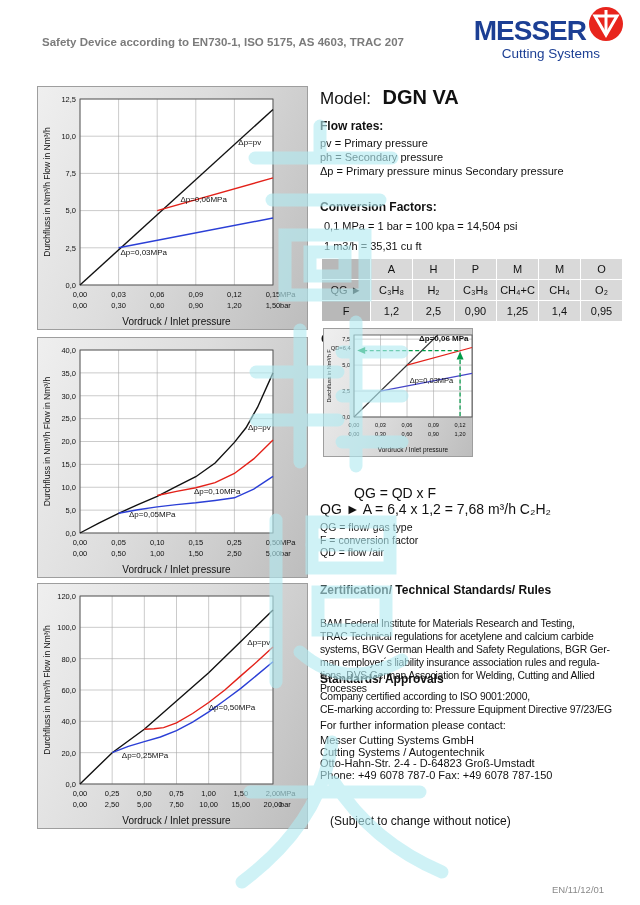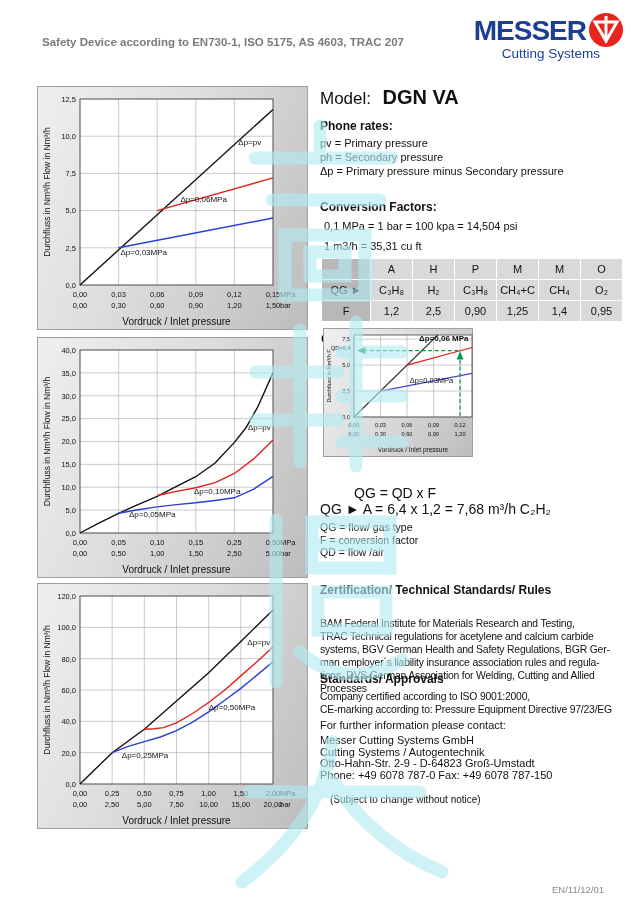--- a/index.html
+++ b/index.html
@@ -4,21 +4,21 @@
 <style>
   html,body{margin:0;padding:0;}
   body{
     width:640px;height:905px;position:relative;background:#ffffff;
     font-family:"Liberation Sans",sans-serif;color:#111;overflow:hidden;
   }
   .abs{position:absolute;}
   
   .header-title{left:42px;top:36px;width:400px;font-size:11.5px;font-weight:bold;color:#7b7b7b;}
   .logo{right:16px;top:6px;width:210px;text-align:right;}
-  .logo-row{display:flex;align-items:flex-end;justify-content:flex-end;}
+  .logo-row{display:flex;align-items:flex-start;justify-content:flex-end;}
   .brand{font-size:28px;font-weight:bold;letter-spacing:-1px;color:#1c3f94;line-height:34px;margin-top:8px;}
   .emblem{width:36px;height:36px;margin-left:2px;}
   .tagline{font-size:13.5px;color:#1c3f94;margin-top:-2px;padding-right:24px;}
   
   .chart-panel{
     background:linear-gradient(115deg,#efefef 0%,#dddddd 45%,#bdbdbd 100%);
     border:1px solid #9e9e9e;box-sizing:border-box;
   }
   svg text{font-family:"Liberation Sans",sans-serif;fill:#111;}
   
@@ -31,21 +31,21 @@
   
   table.conv{border-collapse:collapse;font-size:11px;}
   table.conv td{border:1px solid #ffffff;padding:1px 2px;height:18px;text-align:center;}
   td.hd{background:#b8b8b8;}
   td.lbl{background:#b8b8b8;text-align:left;padding-left:5px;width:44px;}
   td.cell{background:#d9d9d9;width:37px;}
   
   .formula1{left:320px;top:485px;font-size:14px;padding-left:34px;}
   .formula2{left:320px;top:501px;font-size:14px;}
   .legend{left:320px;top:521px;font-size:10.5px;line-height:12.5px;white-space:pre-line;}
-  .notice{left:330px;top:794px;font-size:10px;}
+  .notice{left:330px;top:814px;font-size:12px;}
   .footer-code{left:552px;top:884px;font-size:9.5px;color:#8a8a8a;}
   .watermark{left:0;top:0;pointer-events:none;}
 </style>
 </head>
 <body>
 
 <div class="abs header-title">Safety Device according to EN730-1, ISO 5175, AS 4603, TRAC 207</div>
 
 <div class="abs logo">
   <div class="logo-row">
@@ -208,21 +208,21 @@
       <text transform="rotate(-90 12 106)" x="12" y="106" font-size="8.5" text-anchor="middle">Durchfluss in Nm³/h   Flow in Nm³/h</text>
     </svg>
 </div>
 
 <div class="abs model-line">
   <span class="model-label">Model:</span>
   <span class="model-name">DGN VA</span>
 </div>
 
 <div class="abs" style="left:320px;top:119px;">
-  <h3 class="sect">Phone rates:</h3>
+  <h3 class="sect">Flow rates:</h3>
   <div class="body-sm" style="margin-top:3px;">pv = Primary pressure
 ph = Secondary pressure
 Δp = Primary pressure minus Secondary pressure</div>
 </div>
 
 <div class="abs" style="left:320px;top:200px;">
   <h3 class="sect">Conversion Factors:</h3>
   <div class="body-sm" style="margin-top:5px;padding-left:4px;">0,1 MPa = 1 bar = 100 kpa = 14,504 psi</div>
   <div class="body-sm" style="margin-top:6px;padding-left:4px;">1 m3/h = 35,31 cu ft</div>
 </div>
@@ -322,21 +322,21 @@
 <div class="abs" style="left:320px;top:672px;width:318px;">
   <h3 class="sect">Standards/ Approvals</h3>
   <div class="body-xs" style="margin-top:4px;">Company certified according to ISO 9001:2000,
 CE-marking according to: Pressure Equipment Directive 97/23/EG</div>
 </div>
 
 <div class="abs" style="left:320px;top:718px;width:318px;">
   <div class="body-sm">For further information please contact:</div>
   <div class="body-sm" style="margin-top:3px;line-height:11.5px;">Messer Cutting Systems GmbH
 Cutting Systems / Autogentechnik
-Otto-Hahn-Str. 2-9 - D-64823 Groß-Umstadt
+Otto-Hahn-Str. 2-4 - D-64823 Groß-Umstadt
 Phone: +49 6078 787-0 Fax: +49 6078 787-150</div>
 </div>
 
 <div class="abs notice">(Subject to change without notice)</div>
 <div class="abs footer-code">EN/11/12/01</div>
 
 <svg class="abs watermark" width="640" height="905" style="opacity:0.62;" fill="none" stroke="#b2ebf2" stroke-width="13" stroke-linecap="round">
 
   <path d="M255,158 H392"></path>
     <path d="M320,126 V152"></path>

